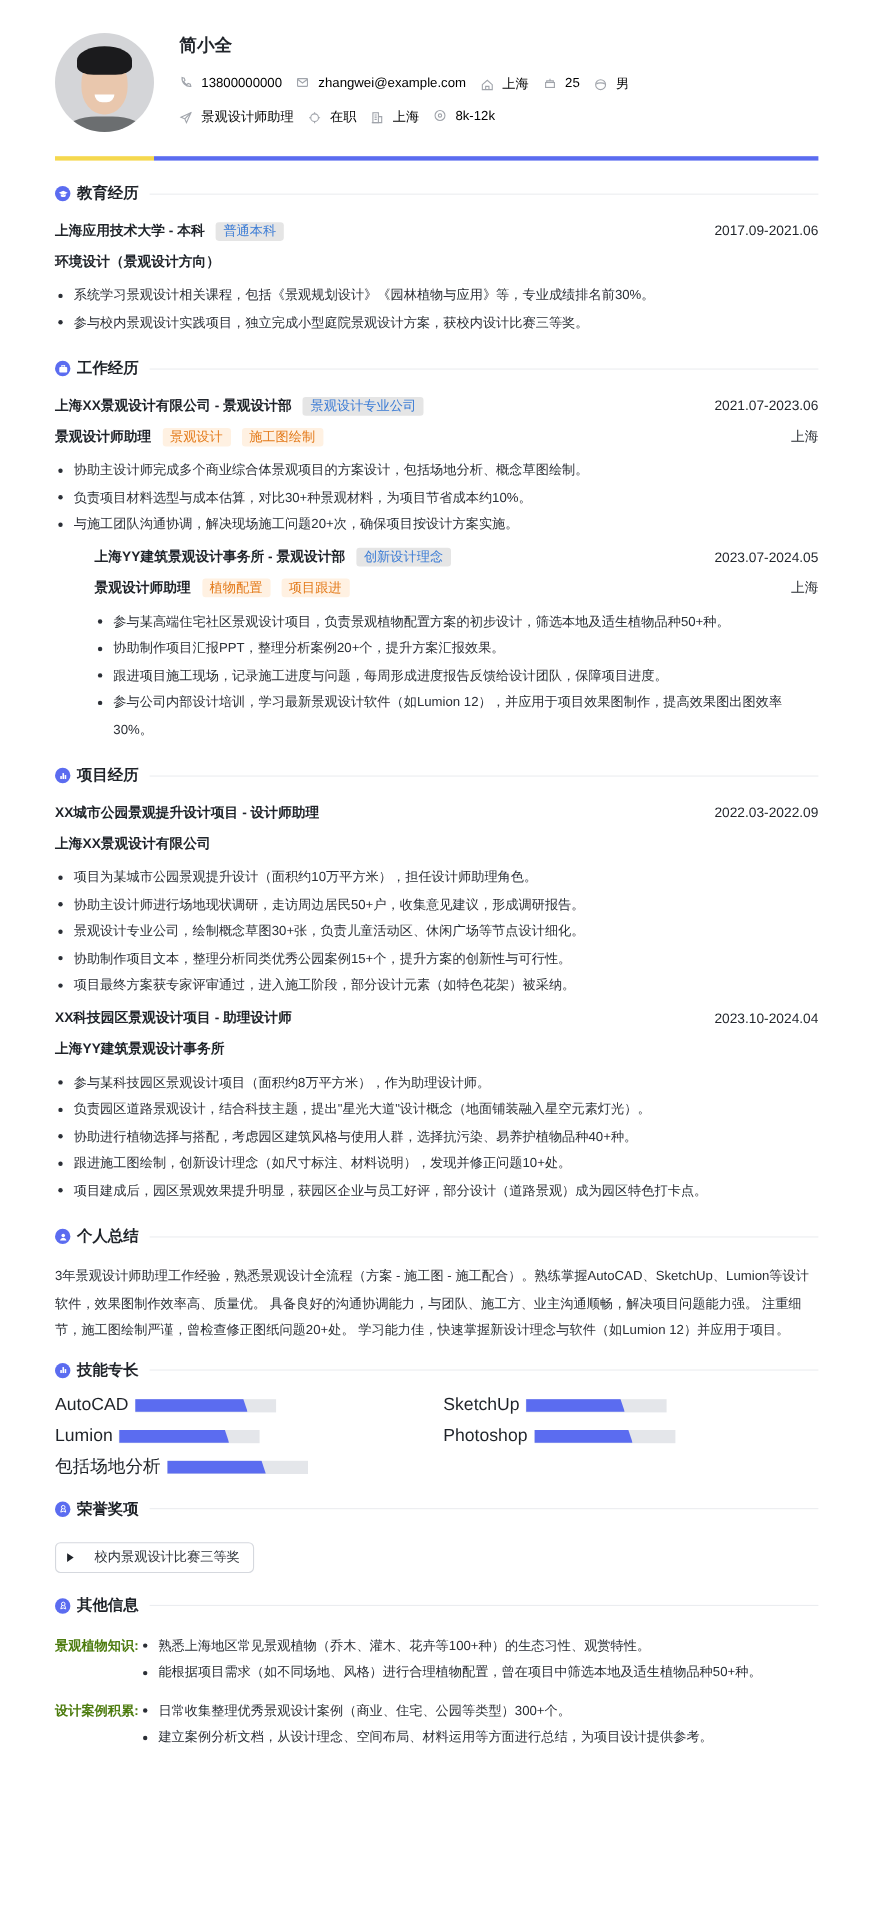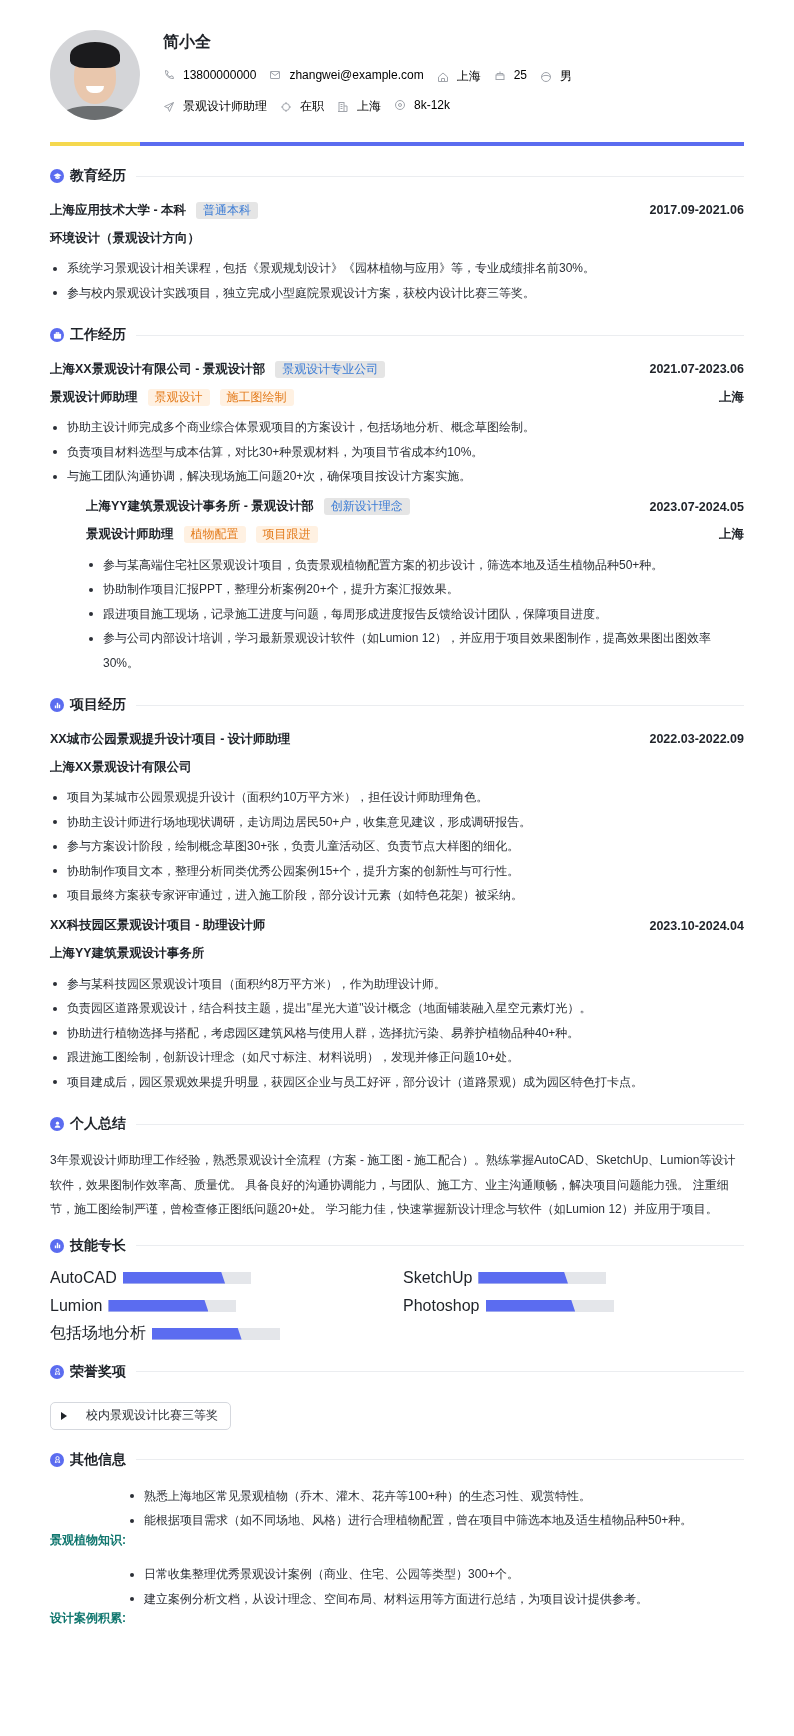--- a/index.html
+++ b/index.html
@@ -55,21 +55,21 @@
     width: 14px; height: 14px; border-radius: 50%; background: #5b6cf0;
     display: inline-flex; align-items: center; justify-content: center; margin-right: 6px; flex: none;
   }
   .sec-icon svg { width: 9px; height: 9px; }
   .sec-title { font-size: 14px; font-weight: 700; color: #1f2329; margin-right: 10px; white-space: nowrap; }
   .sec-line { flex: 1; height: 1px; background: #ebedf0; }
 
   .row { display: flex; align-items: center; justify-content: space-between; height: 20px; margin-bottom: 8px; }
   .row-left { display: flex; align-items: center; }
   .title-strong { font-weight: 700; font-size: 12.5px; color: #1f2329; }
-  .date { font-weight: 700; font-size: 12.5px; color: #1f2329; }
+  .date { font-weight: 400; font-size: 12.5px; color: #1f2329; }
   .tag {
     display: inline-block; font-size: 12px; padding: 1px 7px; border-radius: 3px; margin-left: 10px; line-height: 15px;
   }
   .tag.blue { background: #e5e5e5; color: #3a7bd5; }
   .tag.orange { background: #fff1e2; color: #e37a1a; }
 
   ul.bullets { list-style: none; }
   ul.bullets li {
     position: relative; padding-left: 17px; line-height: 24.5px; font-size: 12px; color: #2b2f36;
   }
@@ -94,21 +94,21 @@
 
   
   .award {
     display: inline-flex; align-items: center; height: 28px; padding: 0 12px 0 10px;
     border: 1px solid #d5d8de; border-radius: 5px; font-size: 12px; color: #2b2f36; margin-top: 6px; gap: 11px;
   }
   .award .tri { width: 0; height: 0; border-left: 6px solid #1f2329; border-top: 4px solid transparent; border-bottom: 4px solid transparent; margin-right: 8px; }
 
   
   .other-group { display: flex; margin-bottom: 10px; }
-  .other-label { font-size: 12px; font-weight: 700; color: #0f766e; width: 77px; line-height: 24.5px; flex: none; white-space: nowrap; margin-top: 44px; }
+  .other-label { font-size: 12px; font-weight: 700; color: #4d7c0f; width: 77px; line-height: 24.5px; flex: none; white-space: nowrap; }
 </style>
 </head>
 <body>
 
 <div class="page">
 
   <div class="header">
     <div class="avatar">
       <div class="shirt"></div>
       <div class="face"></div>
@@ -316,21 +316,21 @@
       <div class="row">
         <span class="title-strong">XX城市公园景观提升设计项目 - 设计师助理</span>
         <span class="date">2022.03-2022.09</span>
       </div>
       <div class="row">
         <span class="title-strong">上海XX景观设计有限公司</span>
       </div>
       <ul class="bullets">
         <li>项目为某城市公园景观提升设计（面积约10万平方米），担任设计师助理角色。</li>
         <li>协助主设计师进行场地现状调研，走访周边居民50+户，收集意见建议，形成调研报告。</li>
-        <li>参与方案设计阶段，绘制概念草图30+张，负责儿童活动区、负责节点大样图的细化。</li>
+        <li>景观设计专业公司，绘制概念草图30+张，负责儿童活动区、休闲广场等节点设计细化。</li>
         <li>协助制作项目文本，整理分析同类优秀公园案例15+个，提升方案的创新性与可行性。</li>
         <li>项目最终方案获专家评审通过，进入施工阶段，部分设计元素（如特色花架）被采纳。</li>
       </ul>
     </div>
 
     <div class="entry" style="margin-top:6px;">
       <div class="row">
         <span class="title-strong">XX科技园区景观设计项目 - 助理设计师</span>
         <span class="date">2023.10-2024.04</span>
       </div>

